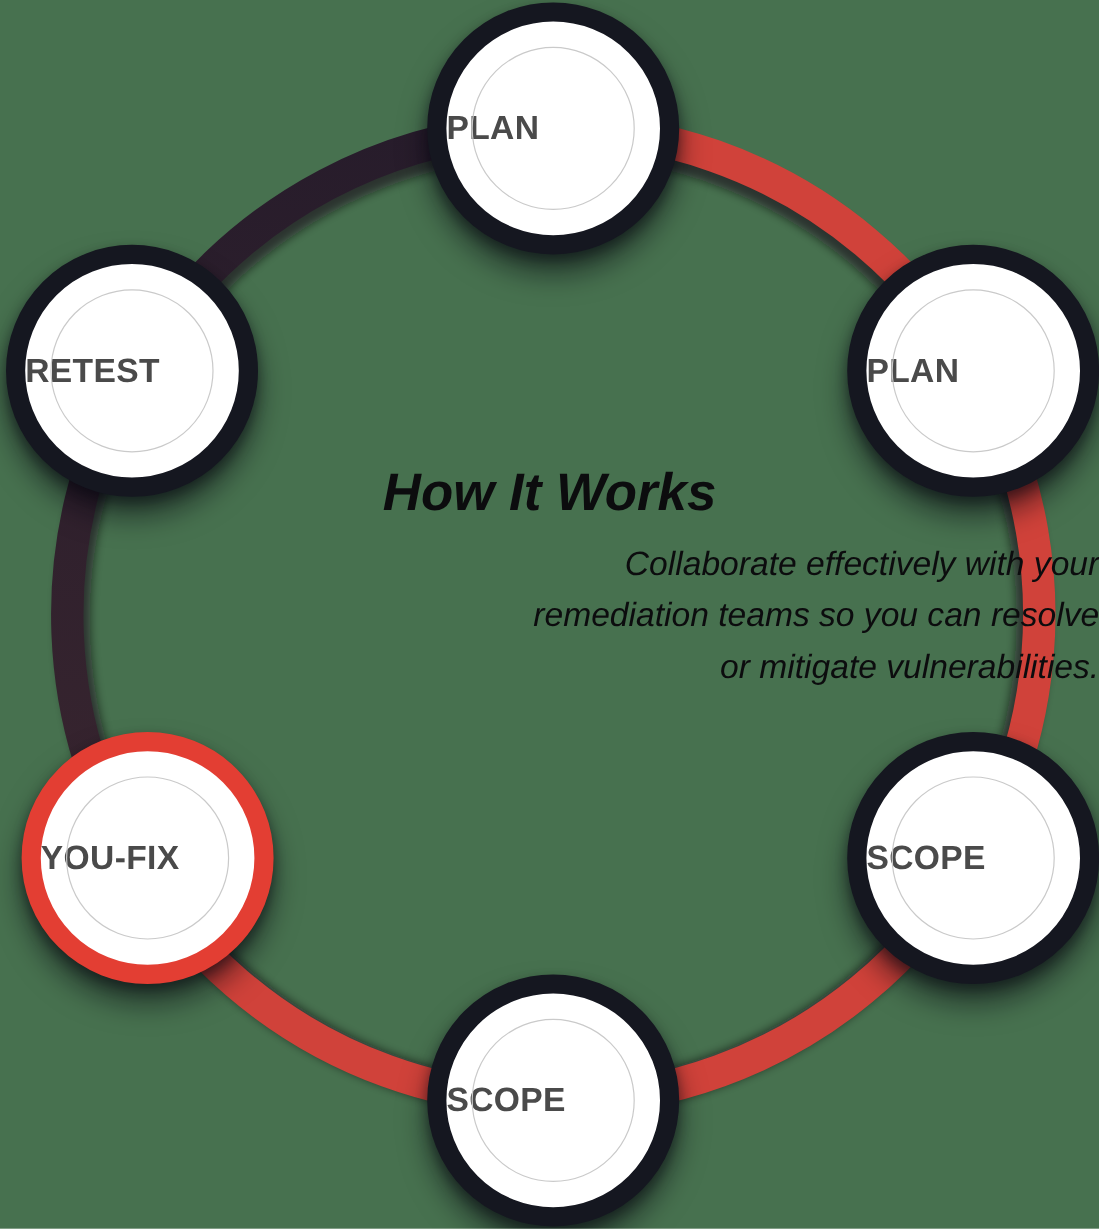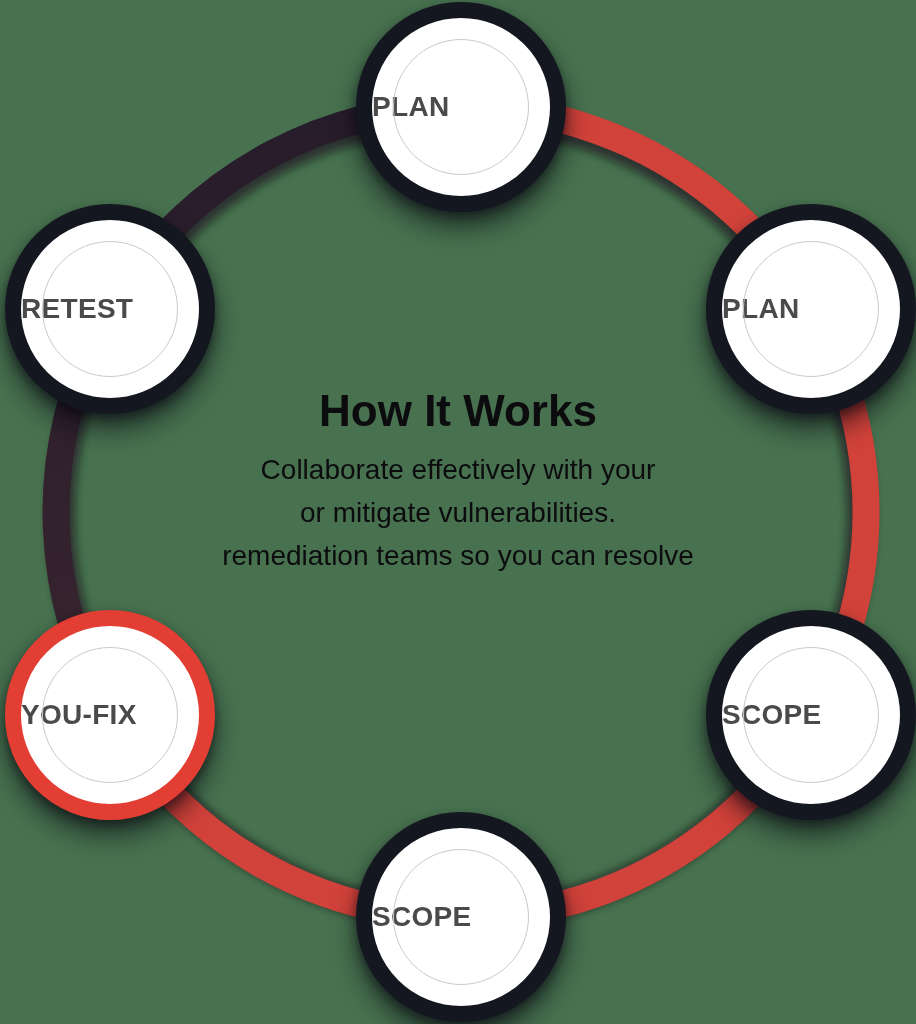--- a/index.html
+++ b/index.html
@@ -48,46 +48,48 @@
   .node .label {
     font-size: 28px;
     font-weight: bold;
     letter-spacing: 0.3px;
     color: var(--label_color, #4a4a4a);
   }
   .node-plan   { left: 356px; top: 2px; }
   .node-scope  { left: 706px; top: 204px; }
   .node-test   { left: 706px; top: 610px; }
   .node-report { left: 356px; top: 812px; }
-  .node-youfix { left: 5px;   top: 610px; }
+  .node-youfix { left: 18px;   top: 610px; }
   .node-retest { left: 5px;   top: 204px; }
 
   .center-text {
     position: absolute;
     left: 0;
     top: 386px;
     width: 916px;
     text-align: center;
     color: var(--text_color, #0c0c0e);
+    font-style: italic;
   }
   .center-text h2 {
     margin: 0;
     font-size: 44px;
     line-height: 50px;
     font-weight: bold;
     letter-spacing: 0;
   }
   .center-text .desc {
     margin-top: 12px;
     font-size: 28px;
     line-height: 43px;
     font-weight: normal;
   }
   .center-text .desc .line {
     white-space: nowrap;
+    text-align: right;
   }
 </style>
 </head>
 <body>
 
 <div class="stage">
 
   <svg class="ring" viewBox="0 0 916 1024" xmlns="http://www.w3.org/2000/svg">
     <defs>
       <filter id="soft-blur" x="-20%" y="-20%" width="140%" height="140%">
@@ -133,18 +135,18 @@
 
   <div class="node node-retest">
     <span class="inner-ring"></span>
     <span class="label">RETEST</span>
   </div>
 
   <div class="center-text">
     <h2>How It Works</h2>
     <div class="desc">
       <div class="line">Collaborate effectively with your</div>
+      <div class="line">remediation teams so you can resolve</div>
       <div class="line">or mitigate vulnerabilities.</div>
-      <div class="line">remediation teams so you can resolve</div>
     </div>
   </div>
 
 </div>
 
 </body></html>

